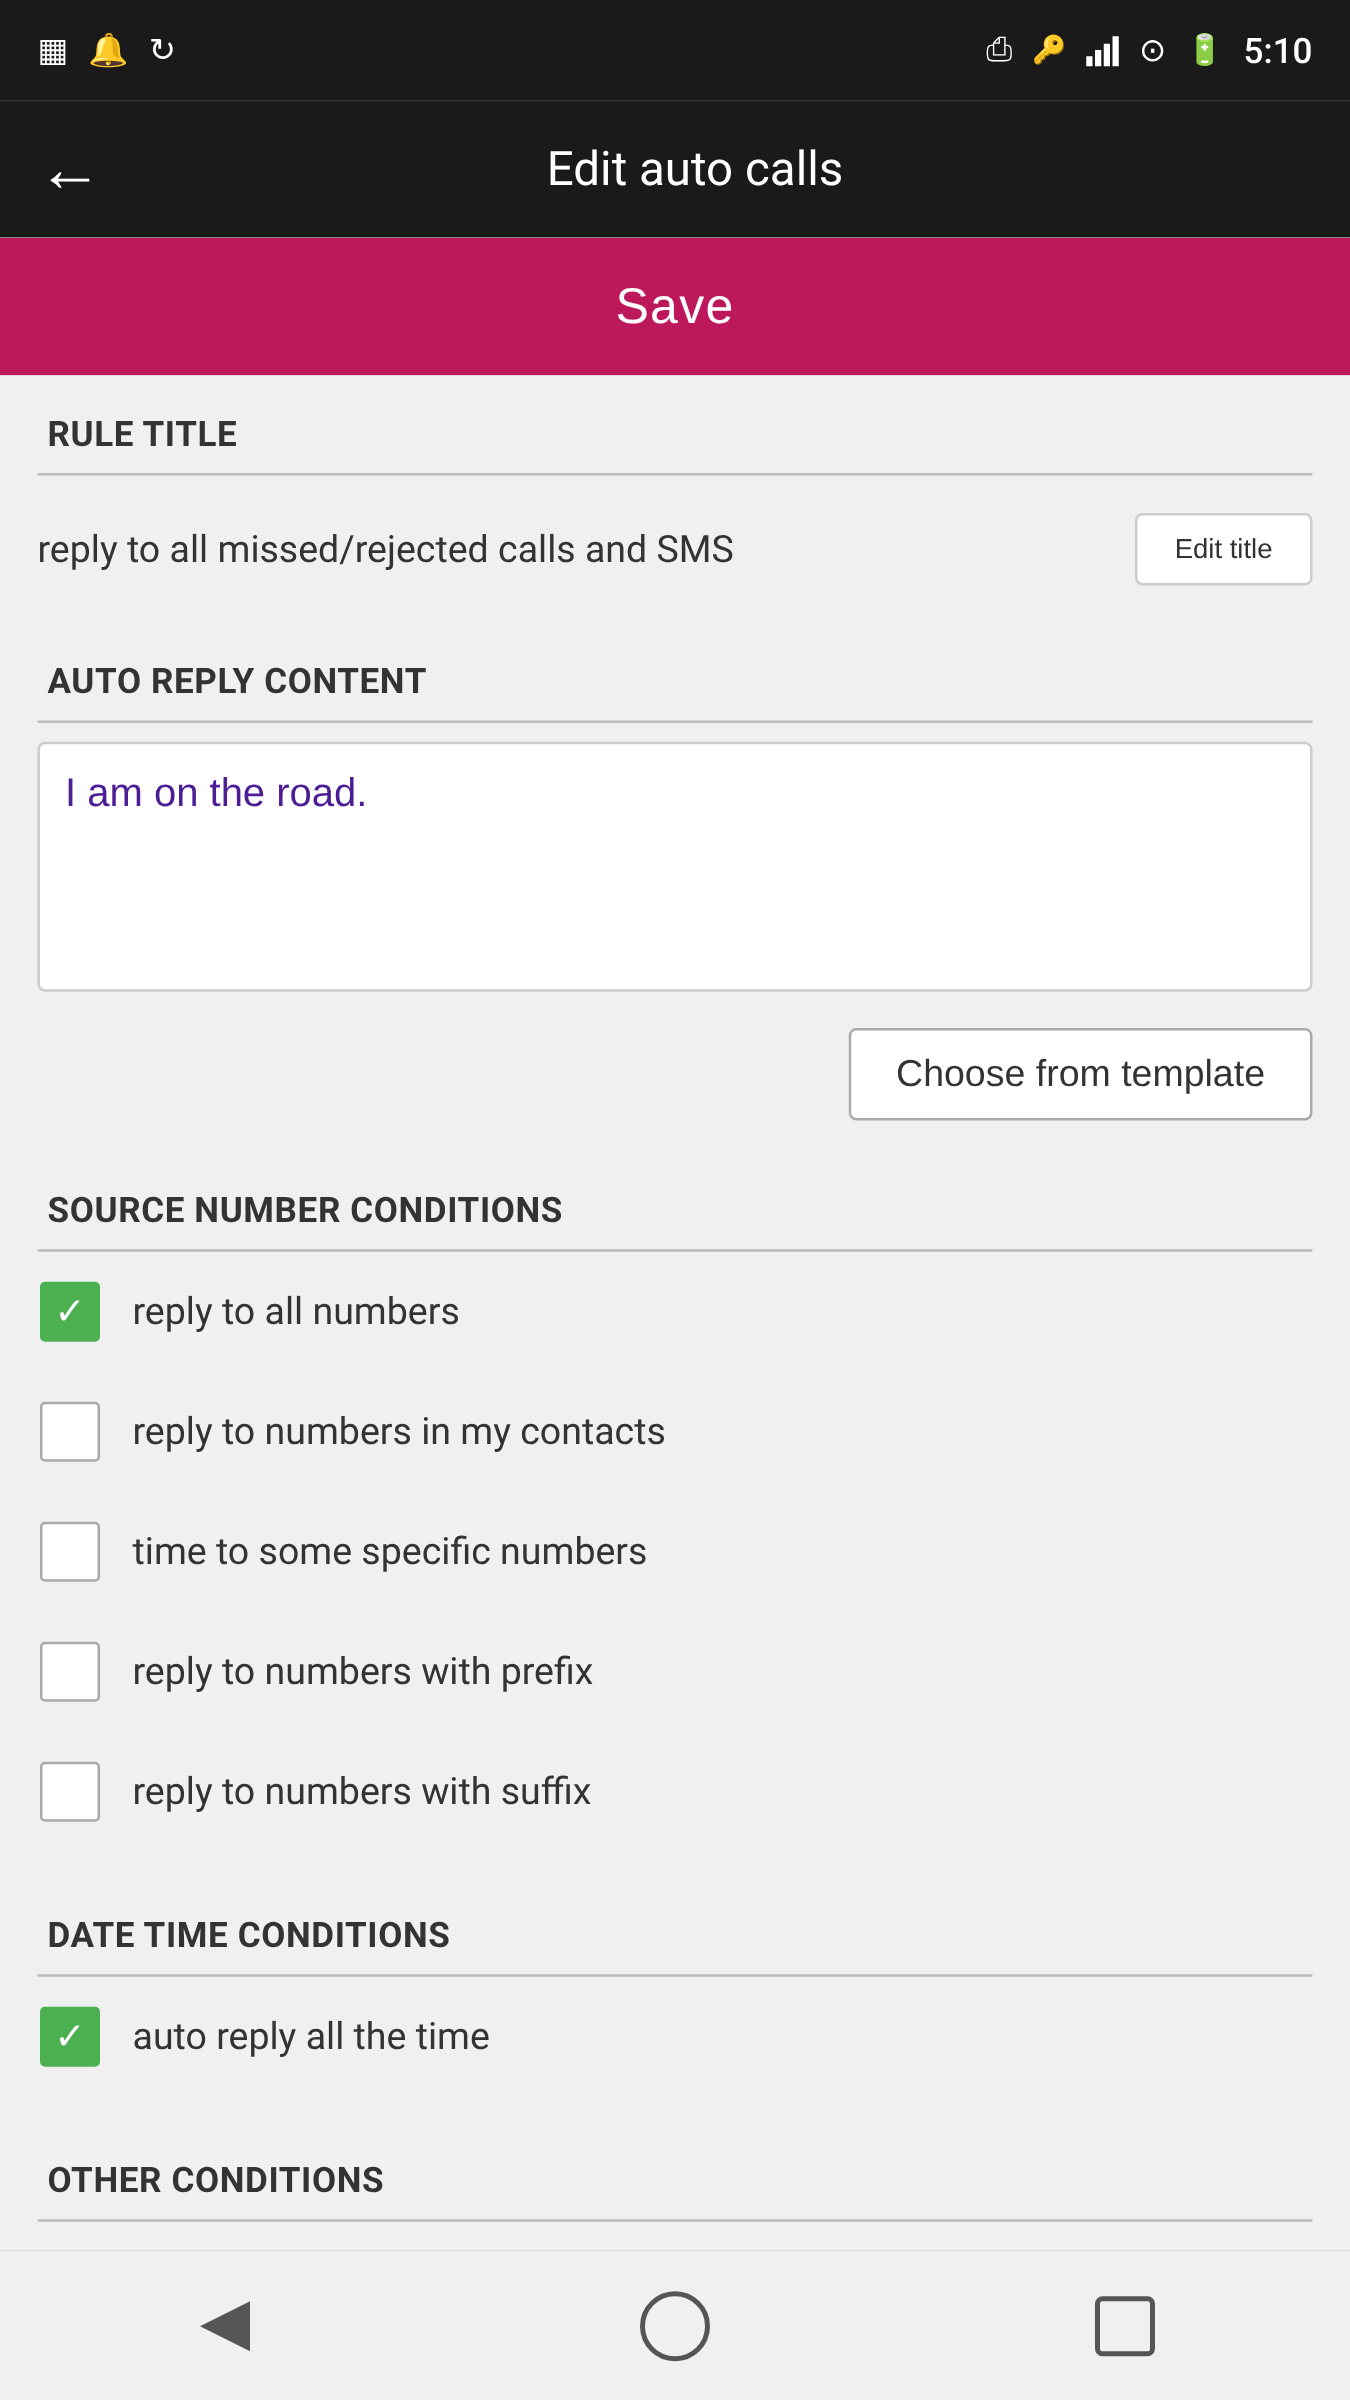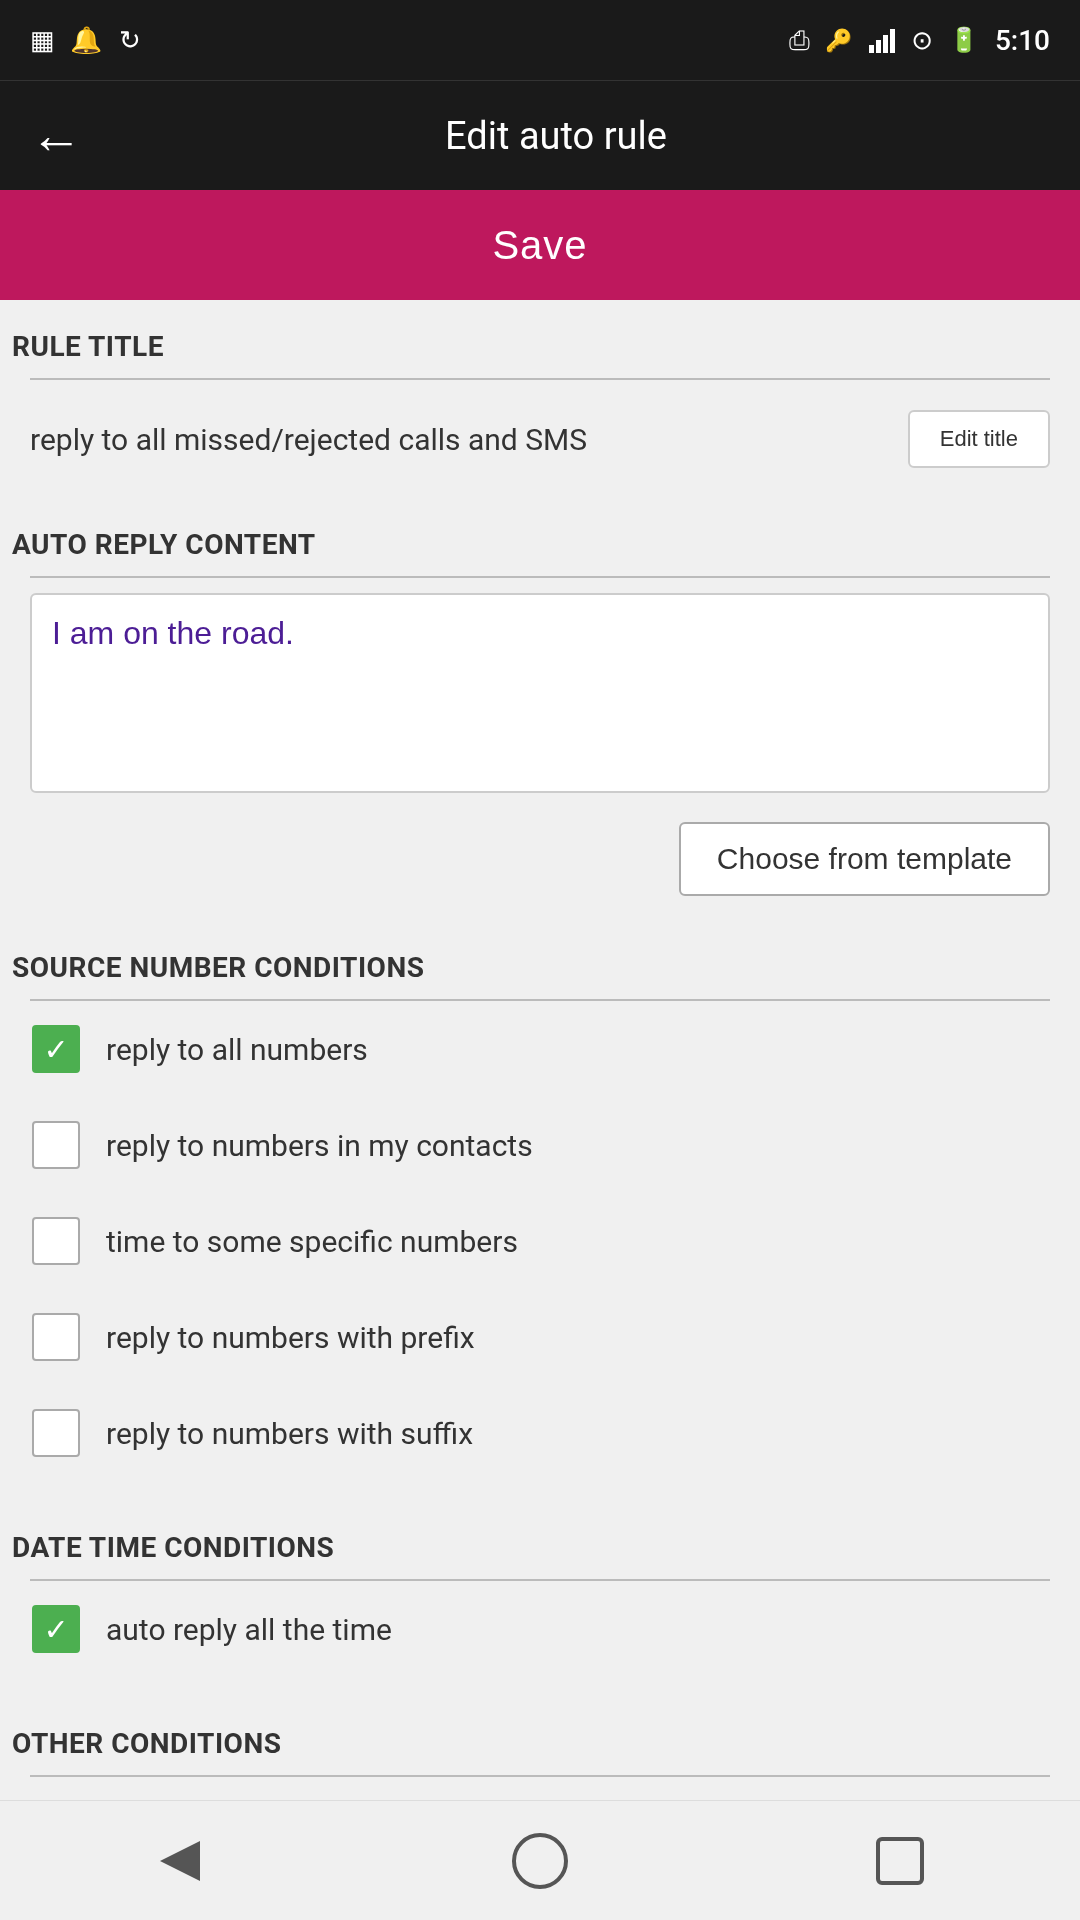--- a/index.html
+++ b/index.html
@@ -85,21 +85,21 @@
       cursor: pointer;
       display: flex;
       align-items: center;
       justify-content: center;
       letter-spacing: 1px;
     }
 
     
     .section-header {
       background: #f0f0f0;
-      padding: 30px 30px 15px 12px;
+      padding: 30px 30px 15px 38px;
     }
 
     .section-header-text {
       font-size: 28px;
       font-weight: 700;
       color: #333;
       letter-spacing: 0.5px;
     }
 
     .section-divider {
@@ -287,21 +287,21 @@
 
     <span style="font-size:24px;">🔋</span>
     <span style="font-size:28px;font-weight:500;">5:10</span>
   </div>
 </div>
 
 <div class="nav-bar">
   <div class="back-button">
     <span style="font-size:52px;font-weight:300;">←</span>
   </div>
-  <span class="nav-title">Edit auto rule</span>
+  <span class="nav-title">Edit auto calls</span>
 </div>
 
 <div class="scrollable">
 
   <button class="save-button">Save</button>
 
   <div class="rule-title-section">
     <div class="section-header">
       <span class="section-header-text">RULE TITLE</span>
     </div>

